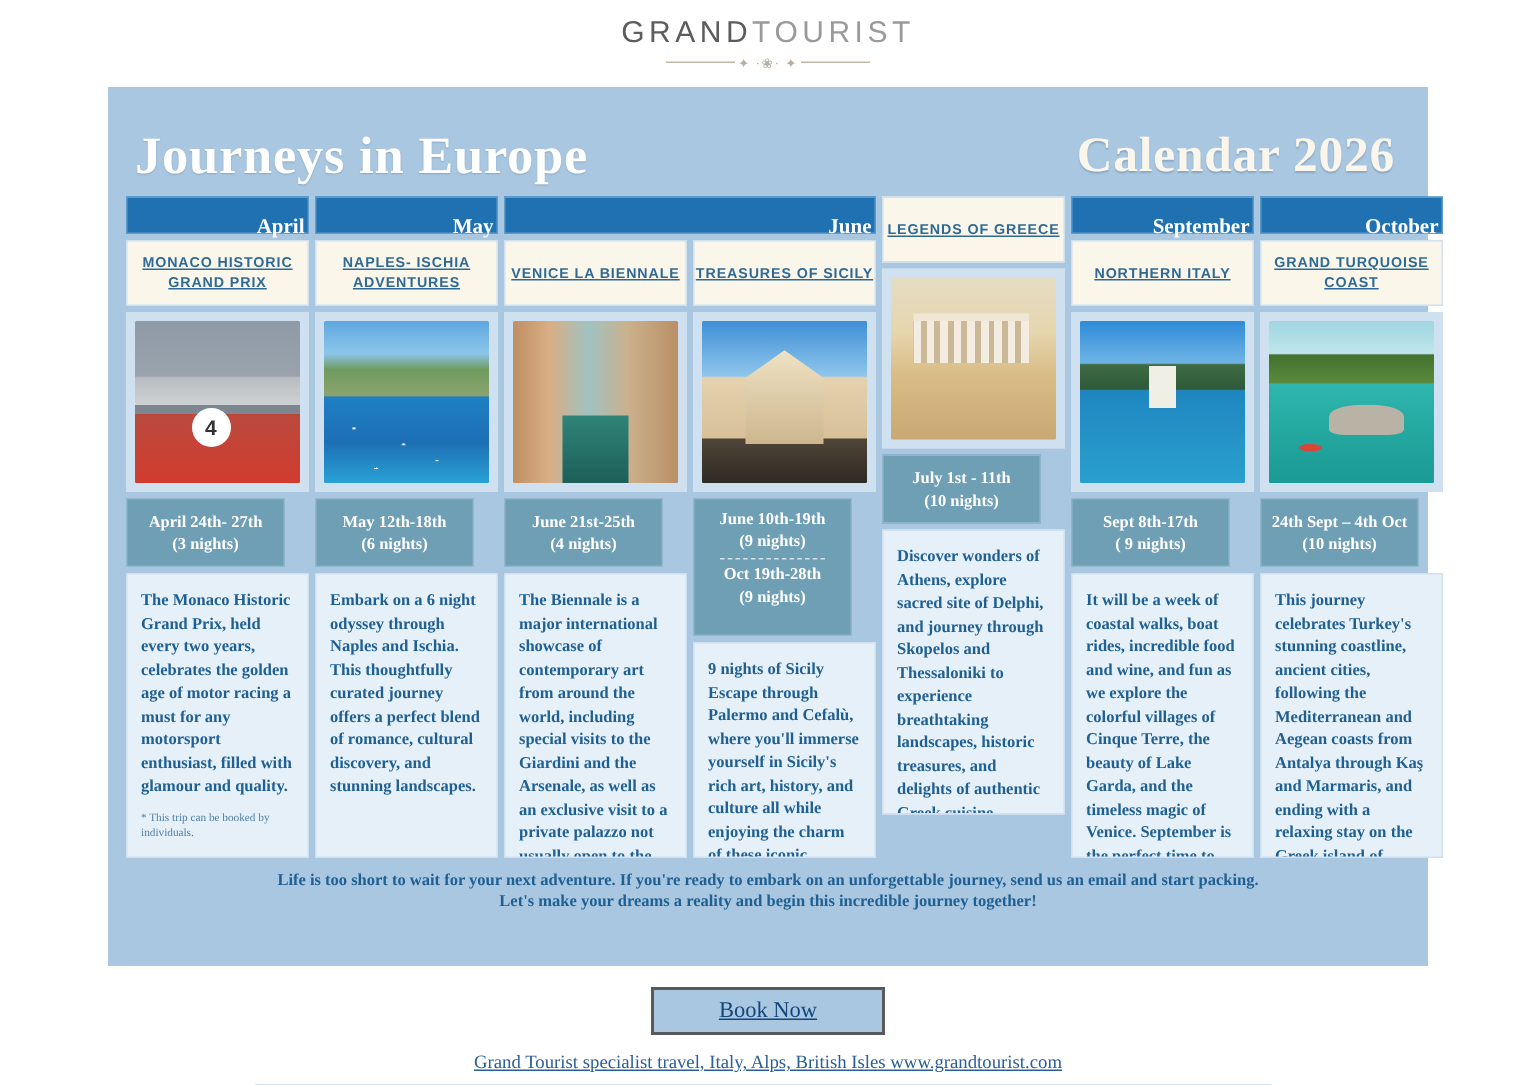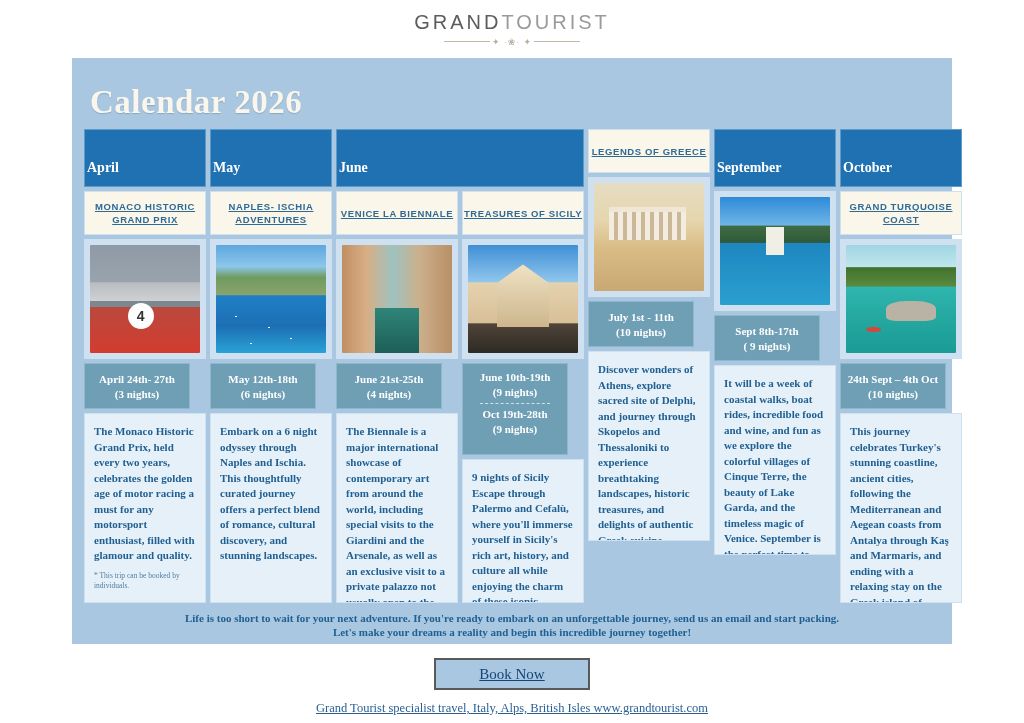--- a/index.html
+++ b/index.html
@@ -55,22 +55,22 @@
   }
 
   
   .grid{display:flex;gap:4px;}
   .col{display:flex;flex-direction:column;gap:4px;}
   .col.w1{width:122px;}
   .col.w2{width:248px;}
 
   .month{
     background:#1f71b2;color:#ffffff;
-    text-align:left;font-weight:bold;font-size:14px;
-    padding:28px 2px;border:1px solid #5c9ccb;
+    text-align:right;font-weight:bold;font-size:14px;
+    padding:10px 2px;border:1px solid #5c9ccb;
     box-sizing:border-box;height:25px;line-height:19px;
   }
   .month.wide{width:248px;}
   .month.narrow{width:122px;}
 
   .trip{
     background:#faf6ea;
     border:1px solid #cfe0ef;
     box-sizing:border-box;
     height:44px;
@@ -220,20 +220,21 @@
     <div class="brand-orn">
       <span class="line"></span>
       <span>✦  ·❀·  ✦</span>
       <span class="line"></span>
     </div>
   </div>
 
   <div class="board">
 
     <div class="titles">
+      <div class="title-left">Journeys in Europe</div>
       <div class="title-right">Calendar 2026</div>
     </div>
 
     <div class="grid">
 
       <div class="col w1">
         <div class="month narrow">April</div>
         <div class="trip narrow">
           <a href="#">MONACO HISTORIC GRAND PRIX</a>
         </div>
@@ -321,20 +322,23 @@
           <div>July 1st - 11th</div>
           <div>(10 nights)</div>
         </div>
         <div class="body narrow">
           <span>Discover wonders of Athens, explore sacred site of Delphi, and journey through Skopelos and Thessaloniki to experience breathtaking landscapes, historic treasures, and delights of authentic Greek cuisine.</span>
         </div>
       </div>
 
       <div class="col w1">
         <div class="month narrow">September</div>
+        <div class="trip narrow">
+          <a href="#">NORTHERN ITALY</a>
+        </div>
         <div class="photo narrow">
           <div class="ph i-north"></div>
         </div>
         <div class="dates narrow">
           <div>Sept 8th-17th</div>
           <div>( 9 nights)</div>
         </div>
         <div class="body narrow">
           <span>It will be a week of coastal walks, boat rides, incredible food and wine, and fun as we explore the colorful villages of Cinque Terre, the beauty of Lake Garda, and the timeless magic of Venice. September is the perfect time to visit.</span>
         </div>

